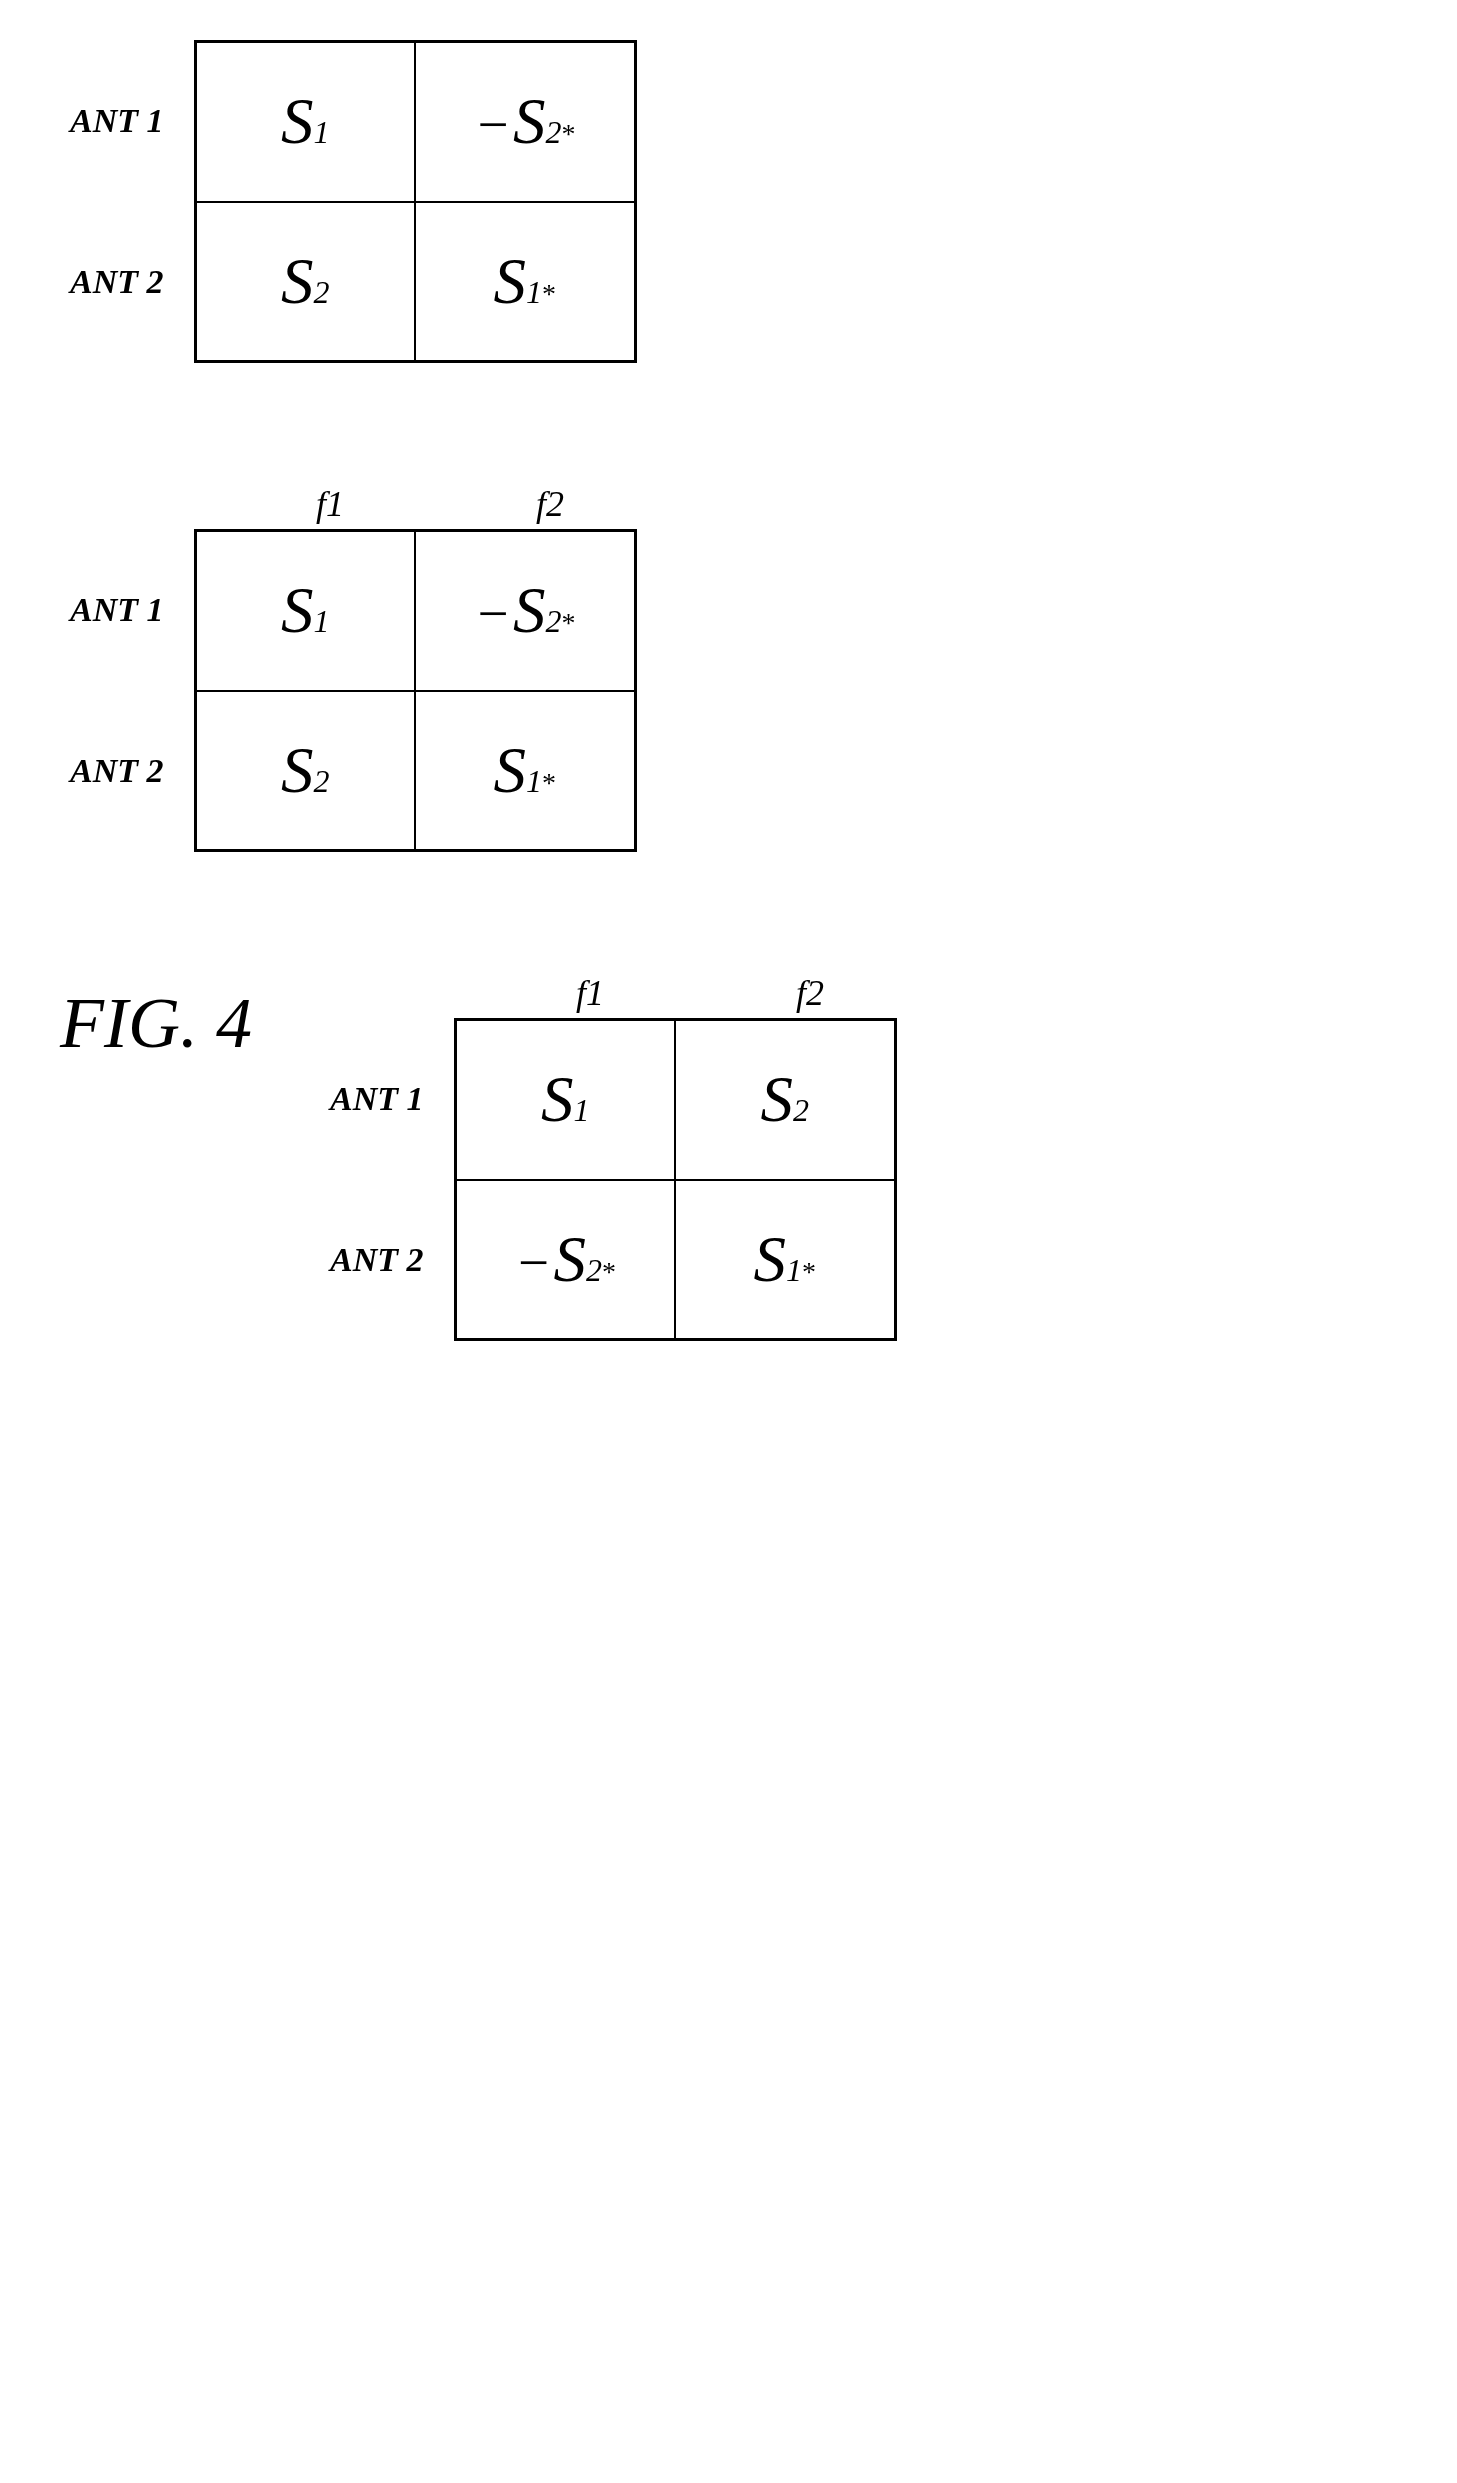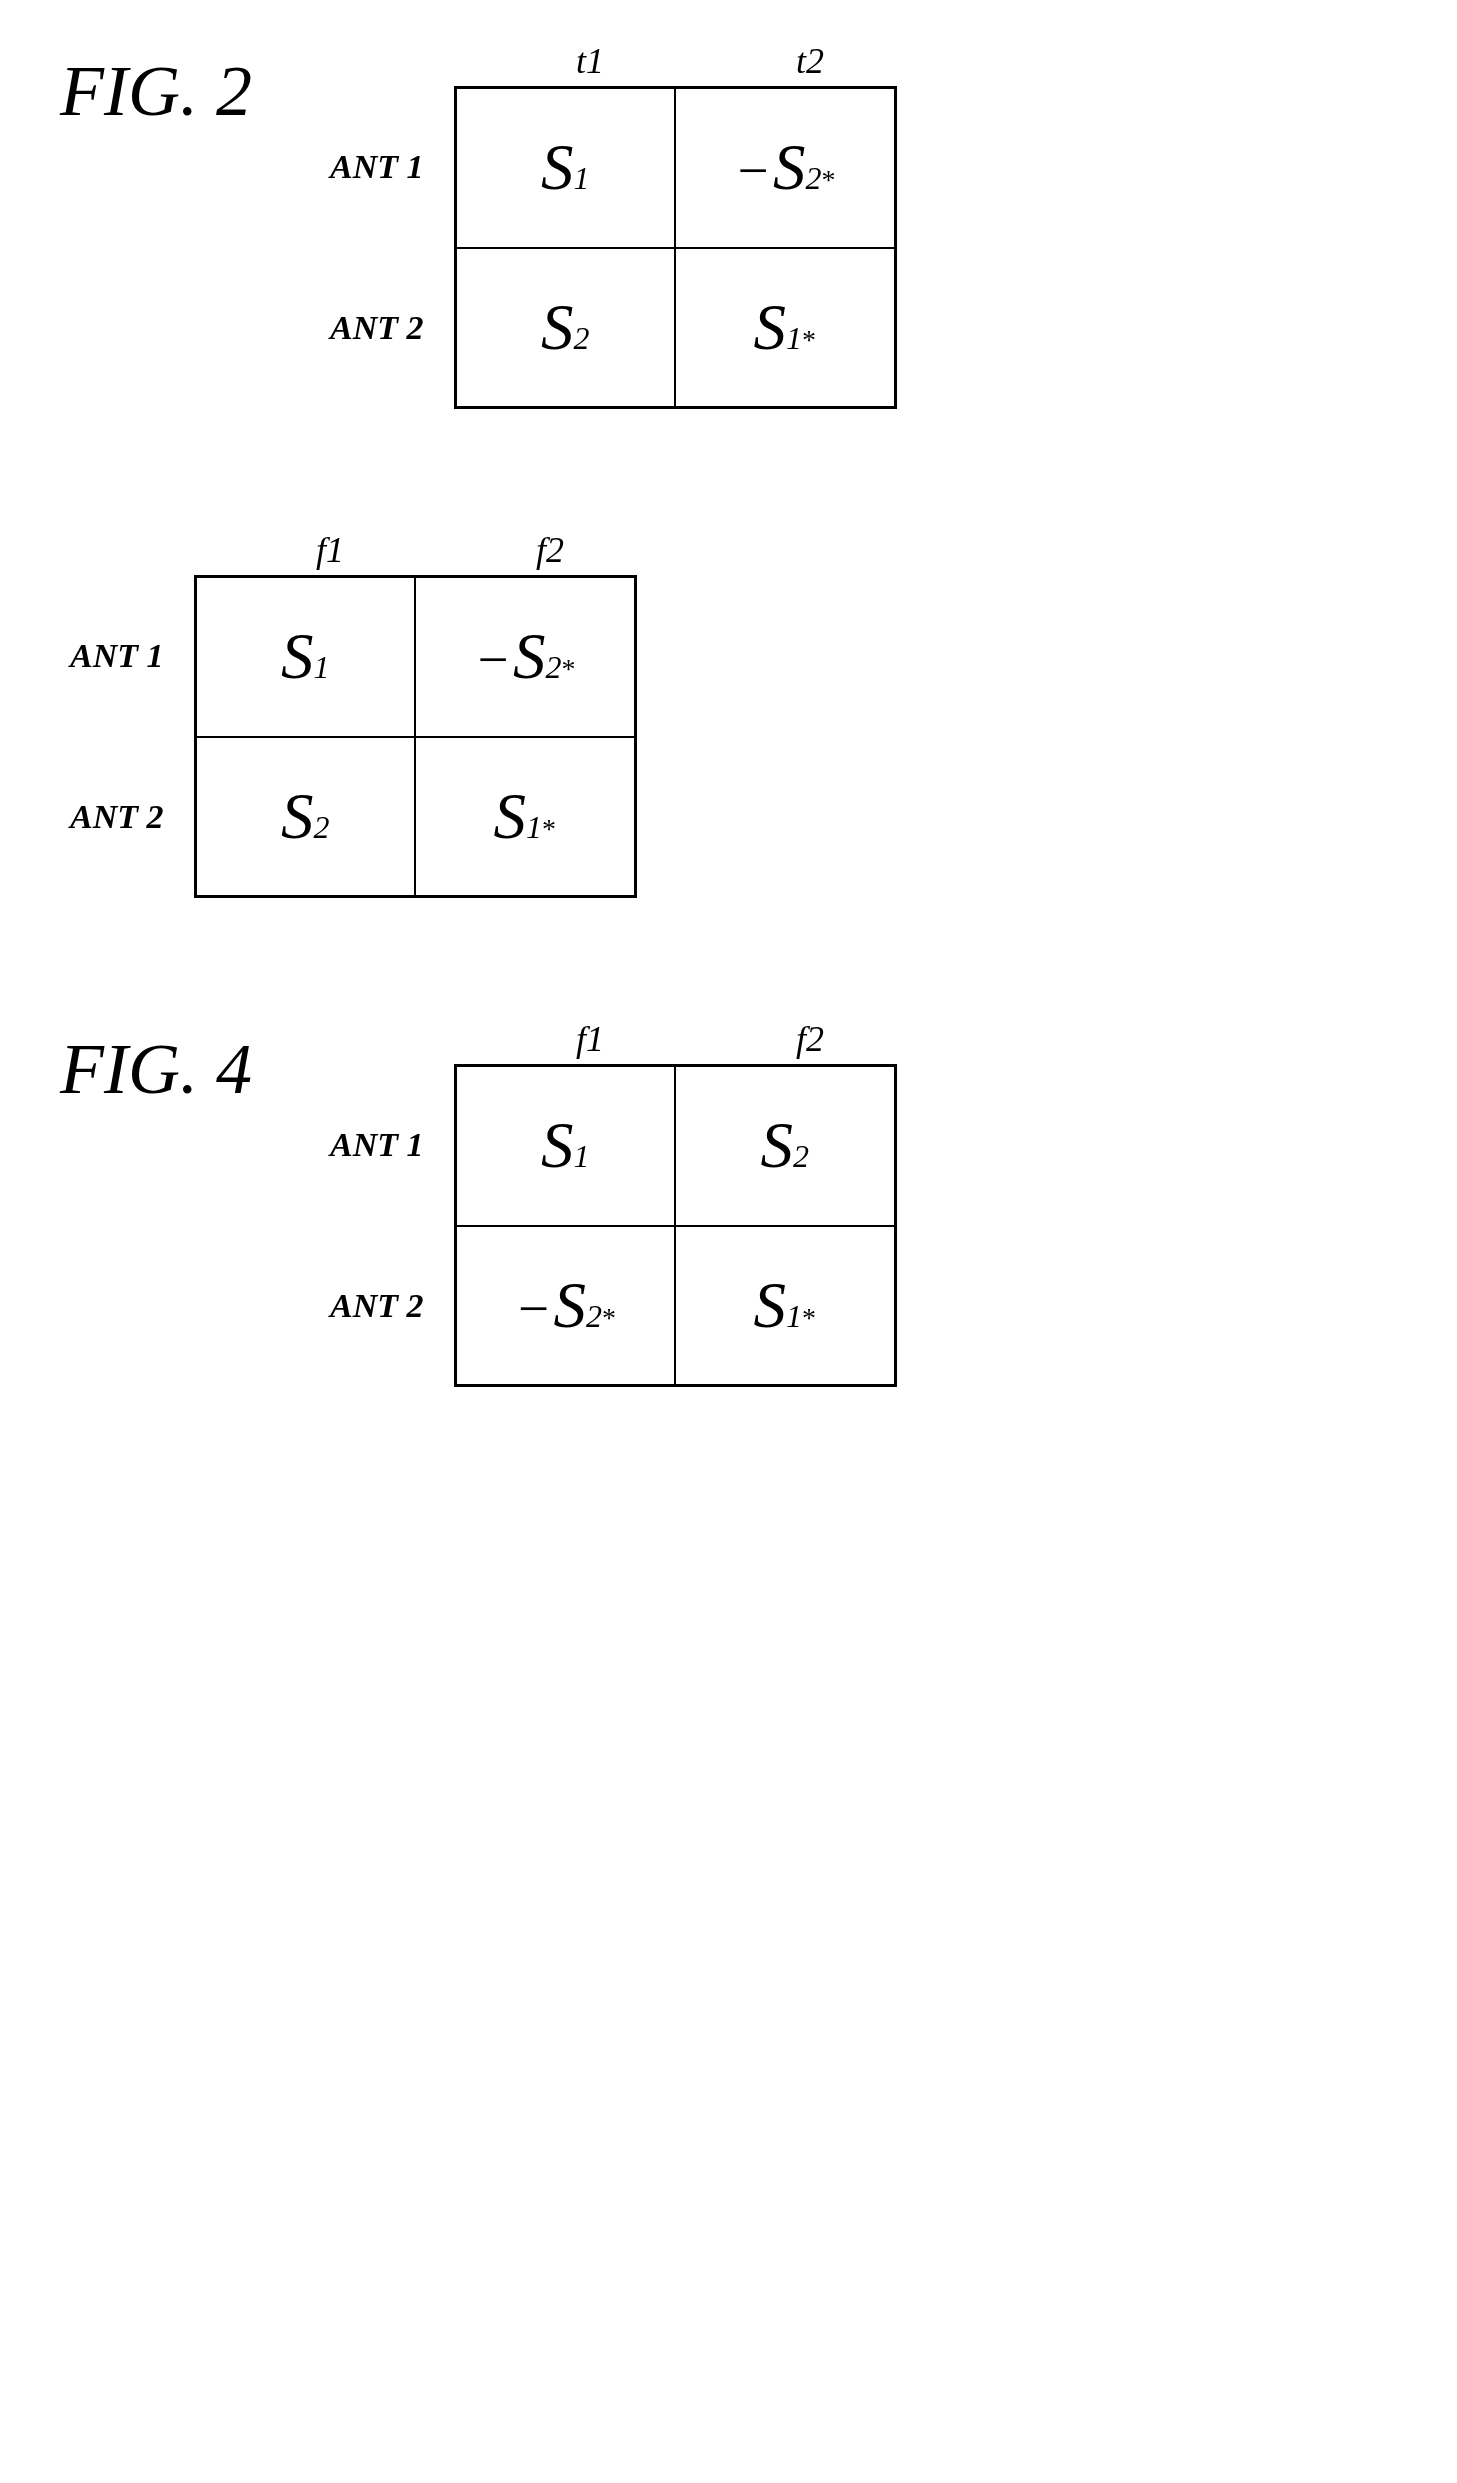--- a/index.html
+++ b/index.html
@@ -114,26 +114,21 @@
 
     .s-letter {
       font-size: 65px;
       font-style: italic;
     }
   </style>
 </head>
 <body>
 
 <div class="figure-section">
-  <div class="figure-label">FIG. 2</div>
   <div class="figure-content">
-    <div class="col-headers">
-      <div class="col-header"><em>t</em>1</div>
-      <div class="col-header"><em>t</em>2</div>
-    </div>
     <div class="table-with-labels">
       <div class="row-labels">
         <div class="row-label">ANT 1</div>
         <div class="row-label">ANT 2</div>
       </div>
       <table class="grid-table">
         <tbody>
           <tr>
             <td>
               <span class="math-expr">

